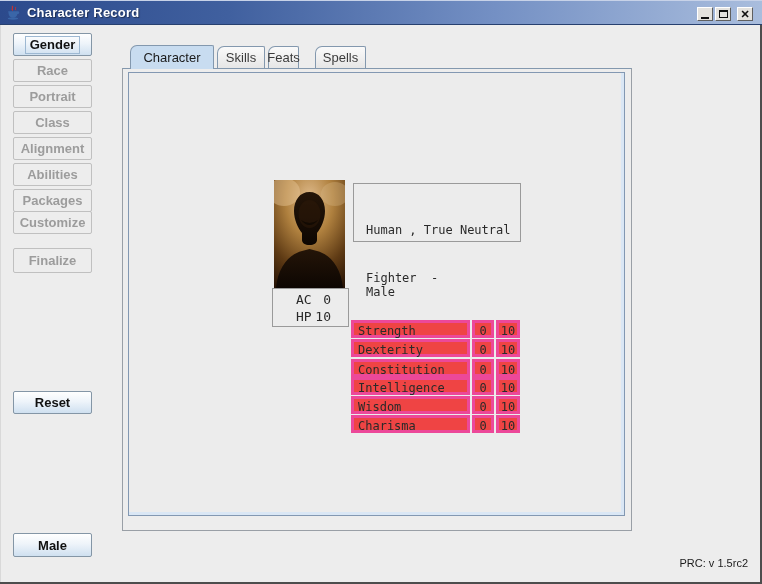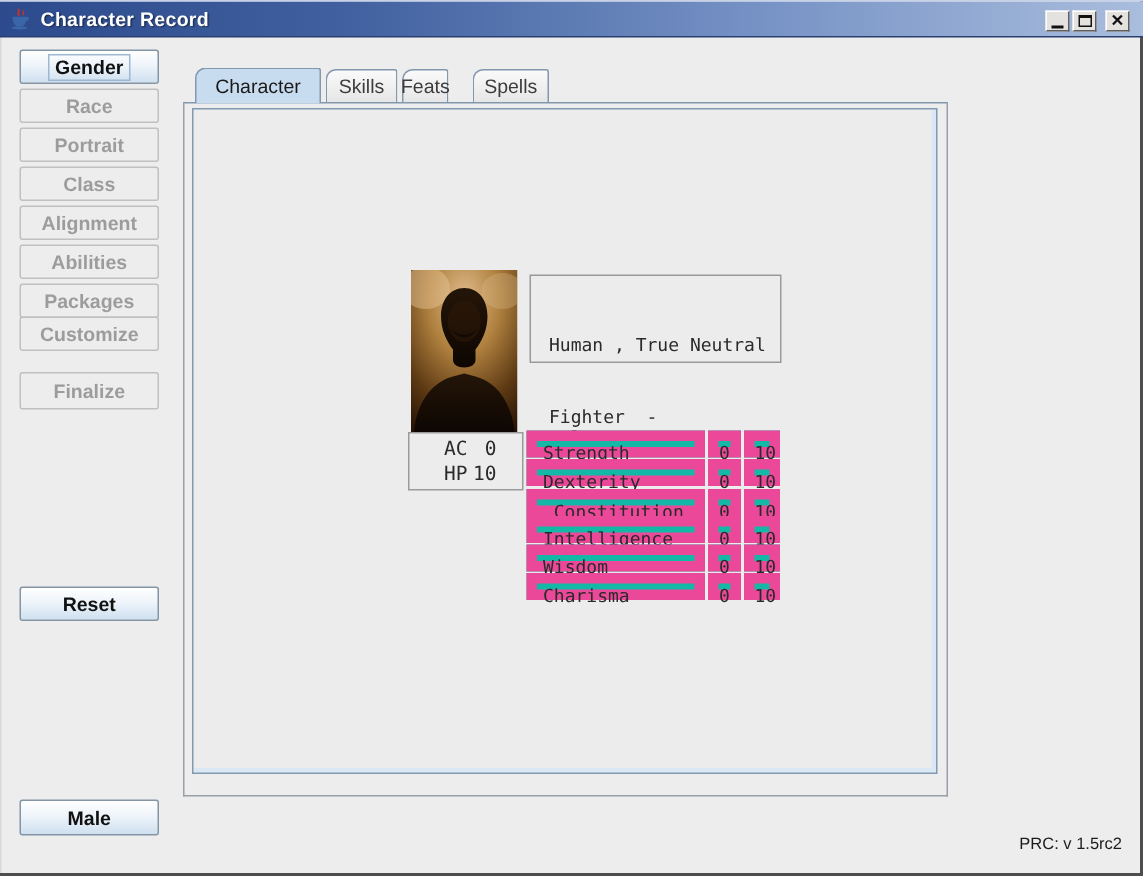--- a/index.html
+++ b/index.html
@@ -29,21 +29,21 @@
     border-right:1px solid #5f5f5f; border-bottom:1px solid #5f5f5f;
     display:flex; align-items:center; justify-content:center;
   }
   .btn-min { left:697px; } .btn-max { left:715px; } .btn-close { left:737px; }
   .glyph-min { width:8px; height:2px; background:#111; margin-top:7px; }
   .glyph-max { width:9px; height:8px; border:1px solid #111; border-top-width:2px; }
   .glyph-close { font-size:11px; font-weight:bold; color:#111; line-height:12px; }
 
   
   .side-btn {
-    position:absolute; left:13px; width:93px; height:23px;
+    position:absolute; left:13px; width:79px; height:23px;
     display:flex; align-items:center; justify-content:center;
     font-size:13px; font-weight:bold; border-radius:2px;
   }
   .btn-enabled {
     background: linear-gradient(180deg,#ffffff 0%, #eef4fa 45%, #cfe0f0 100%);
     border:1px solid #88a; border-color:#8496a6; color:#111;
   }
   .btn-disabled { background:#EDEDED; border:1px solid #c0c0c0; color:#9c9c9c; }
   .focus-ring { border:1px solid #9db8d2; padding:0 4px 1px 4px; }
 
@@ -92,27 +92,27 @@
               font-size:13px; line-height:17px; }
 
   .info-box {
     position:absolute; left:353px; top:183px; width:168px; height:59px;
     border:1px solid #9a9a9a; z-index:4; padding:11px 12px 0 12px; font-size:12px;
   }
   .info-line2 { display:flex; justify-content:flex-end; margin-top:6px;flex-direction:column; }
 
   
   .cell {
-    position:absolute; height:18px; border:7px solid #ec4899; background:#14b8a6;
-    font-size:12px; line-height:16px; z-index:4;
+    position:absolute; height:18px; border:3px solid #ec4899; background:#ef4444;
+    font-size:12px; line-height:16px; z-index:4;margin-top:33px;
   }
   .cell-name { left:351px; width:119px; padding-left:4px; }
   .cell-mod  { left:472px; width:22px; text-align:center; }
   .cell-score{ left:496px; width:24px; text-align:center; }
-  .r0{top:287px;} .r1{top:306px;} .r2{top:326px;text-align:center;} .r3{top:344px;} .r4{top:363px;} .r5{top:382px;}
+  .r0{top:287px;} .r1{top:306px;} .r2{top:326px;} .r3{top:344px;} .r4{top:363px;} .r5{top:382px;}
 
   .version {
     position:absolute; right:14px; top:557px; font-size:11px; color:#1c1c1c; z-index:1;
   }
 </style>
 </head>
 <body>
 
 <div class="window">
 

